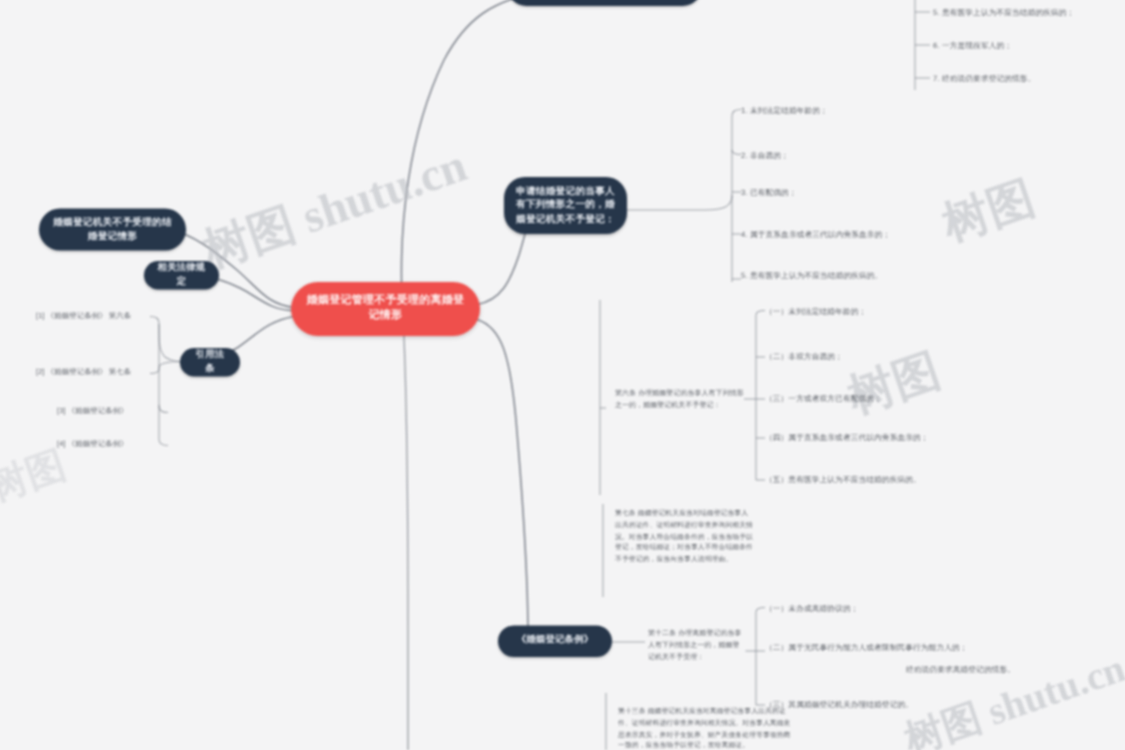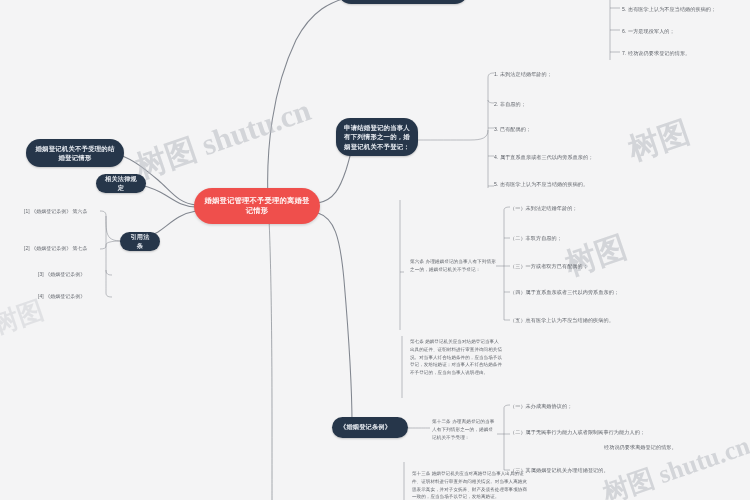--- a/index.html
+++ b/index.html
@@ -26,23 +26,23 @@
 
   
   svg.links{position:absolute;left:0;top:0;width:750px;height:500px;overflow:visible;}
   svg.links path{fill:none;stroke:#6c727c;stroke-width:1.05;opacity:.85;}
   svg.links path.thin{stroke-width:.85;opacity:.7;}
   svg.links path.hair{stroke-width:.7;opacity:.62;}
 
   
   .node{
     position:absolute;box-sizing:border-box;
-    display:flex;align-items:center;justify-content:flex-start;
+    display:flex;align-items:center;justify-content:center;
     text-align:center;border-radius:14px;
-    line-height:1.42;letter-spacing:.2px;
+    line-height:1.42;letter-spacing:.2px;font-family:Liberation Mono, monospace;
   }
   .node.root{
     background:#ef4f4c;color:#fff5f4;
     border-radius:18px;padding:6px 9px;
     font-size:7.3px;font-weight:700;
     box-shadow:0 1px 3px rgba(0,0,0,.18);
   }
   .node.dark{
     background:#26364a;color:#e8ecf2;
     padding:5px 8px;font-size:6.4px;font-weight:700;

